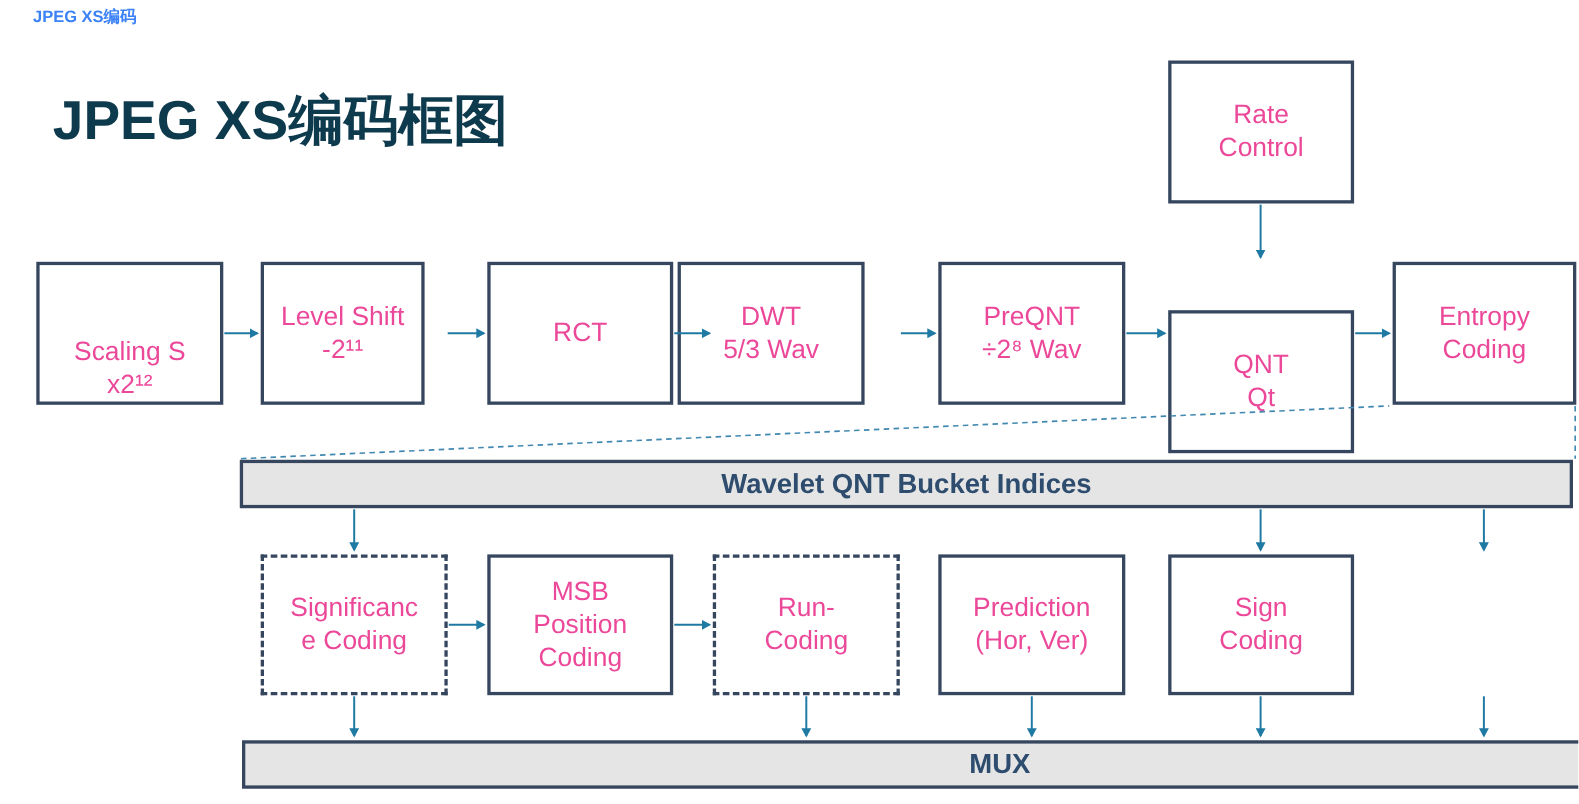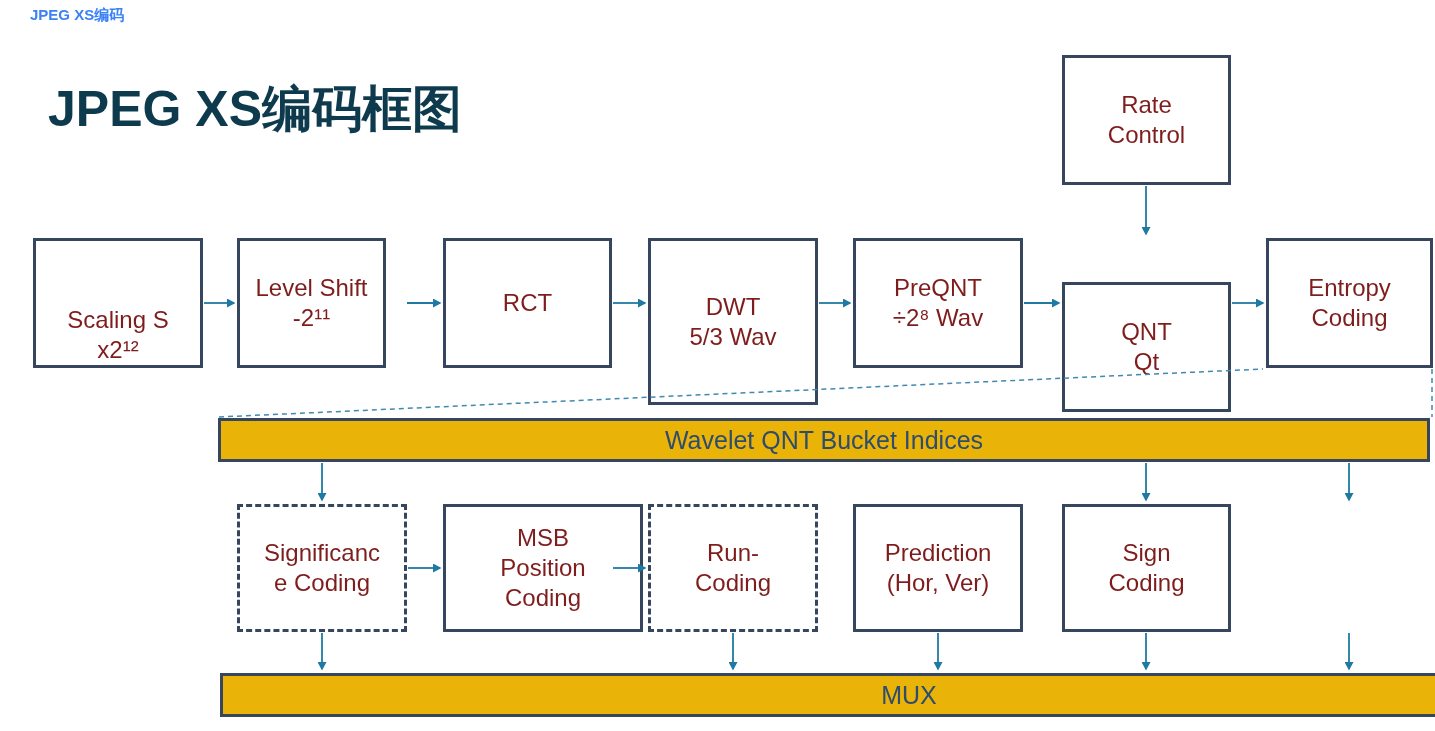--- a/index.html
+++ b/index.html
@@ -10,47 +10,47 @@
   .page-header{
     position:absolute;left:30px;top:6px;font-size:15px;font-weight:bold;
     color:#3b82f6;
   }
   .page-title{
     position:absolute;left:32px;top:60px;font-size:50px;font-weight:bold;
     color:#0e3a4d;margin:16px;letter-spacing:0px;
   }
   .box{
     position:absolute;box-sizing:border-box;background:#ffffff;
-    border:3px solid #35465e;color:#7f1d1d;
+    border:3px solid #35465e;color:#ec4899;
     display:flex;align-items:center;justify-content:center;
     text-align:center;font-size:24px;line-height:1.25;white-space:pre-line;
     z-index:2;
   }
   .box.dashed{border-style:dashed;}
   .bar{
-    position:absolute;box-sizing:border-box;background:#eab308;
+    position:absolute;box-sizing:border-box;background:#e5e5e5;
     border:3px solid #35465e;color:#2e4d6e;
     display:flex;align-items:center;justify-content:center;
-    text-align:center;font-size:25px;z-index:2;
+    text-align:center;font-size:25px;z-index:2;font-weight:bold;
   }
   
   .b-scaling   {left:33px;  top:238px;width:170px;height:130px;align-items:flex-end;}
   .b-levelshift{left:237px; top:238px;width:149px;height:130px;}
   .b-rct       {left:443px; top:238px;width:169px;height:130px;}
-  .b-dwt       {left:648px; top:238px;width:170px;height:167px;text-align:center;}
+  .b-dwt       {left:616px; top:238px;width:170px;height:130px;text-align:center;}
   .b-preqnt    {left:853px; top:238px;width:170px;height:130px;}
   .b-qnt       {left:1062px;top:238px;width:169px;height:130px;margin-top:44px;}
   .b-entropy   {left:1266px;top:238px;width:167px;height:130px;}
   .b-rate      {left:1062px;top:55px; width:169px;height:130px;}
   
   .b-wavelet   {left:218px; top:418px;width:1212px;height:44px;}
   .b-mux       {left:220px; top:673px;width:1378px;height:44px;}
   
   .b-sig  {left:237px; top:504px;width:170px;height:128px;}
-  .b-msb  {left:443px; top:504px;width:200px;height:128px;}
+  .b-msb  {left:443px; top:504px;width:169px;height:128px;}
   .b-run  {left:648px; top:504px;width:170px;height:128px;}
   .b-pred {left:853px; top:504px;width:170px;height:128px;}
   .b-sign {left:1062px;top:504px;width:169px;height:128px;}
   .b-data {left:1266px;top:504px;width:167px;height:128px;}
 
   svg.overlay{position:absolute;left:0;top:0;z-index:3;pointer-events:none;}
   .arrow{stroke:#1f7aa3;stroke-width:1.8;}
   .callout{stroke:#4189b0;stroke-width:1.5;stroke-dasharray:5 4;fill:none;}
 </style>
 </head>

